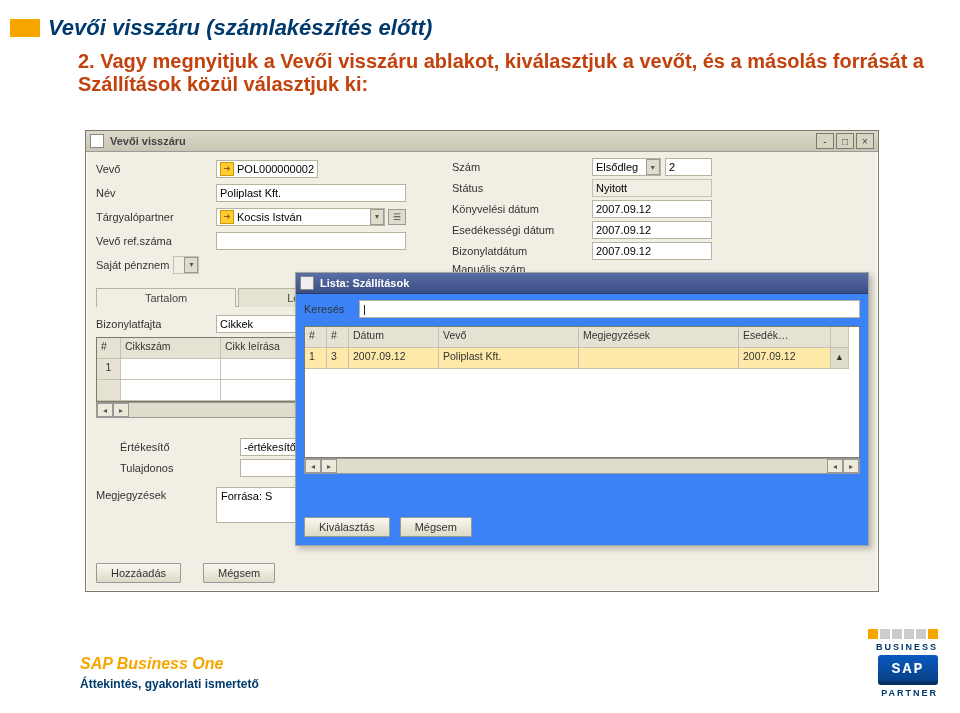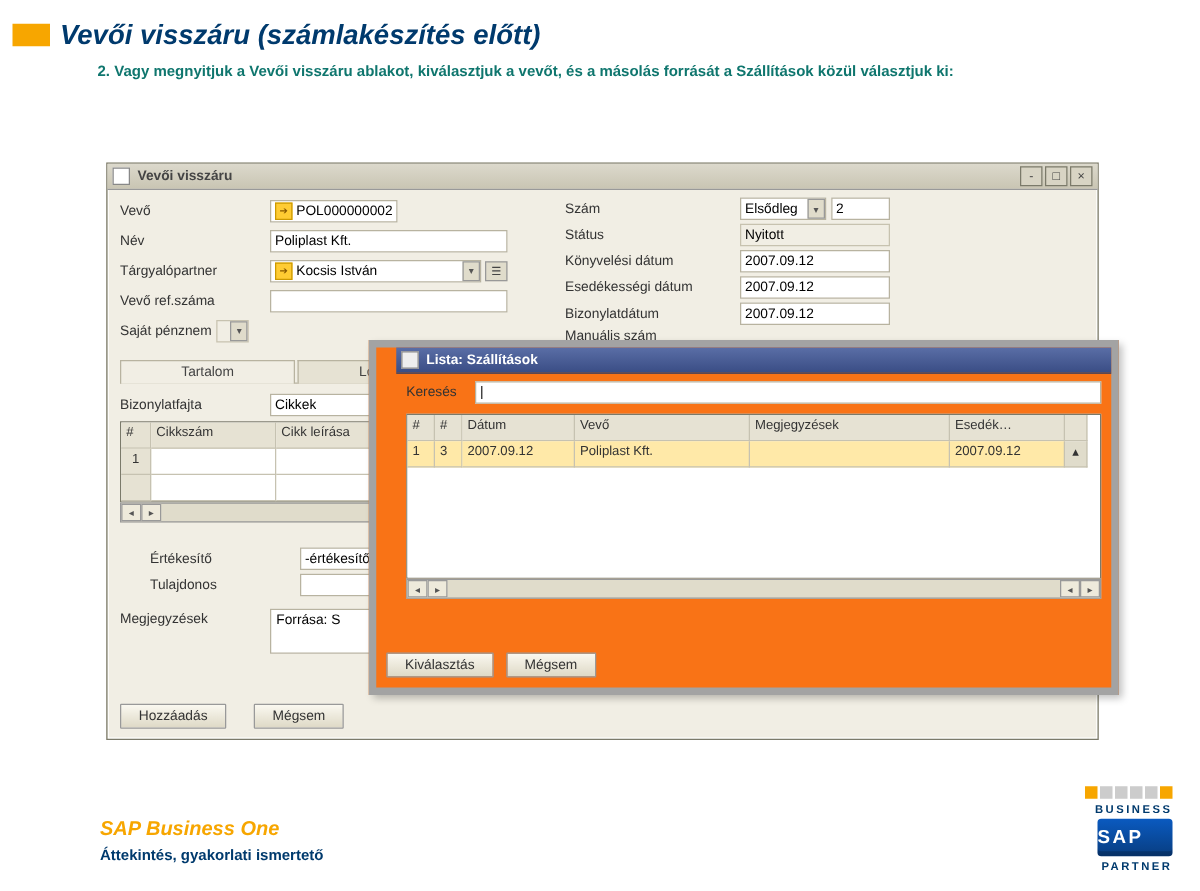--- a/index.html
+++ b/index.html
@@ -1,27 +1,27 @@
 <!DOCTYPE html>
 <html><head>
 <meta charset="utf-8">
 <style>
   html,body{margin:0;padding:0;width:960px;height:713px;background:#fff;font-family:Arial,Helvetica,sans-serif;font-size:11px;color:#000;}
   .page{width:100%;height:100%;position:relative;}
   
   .slide-head{position:absolute;left:0;top:15px;display:flex;align-items:center;}
   .accent-block{width:30px;height:18px;background:#f7a600;margin-left:10px;margin-right:8px;}
   .slide-title{font-family:"Arial Black",Arial;font-size:22px;font-style:italic;font-weight:900;color:#003a6d;}
-  .slide-body{position:absolute;left:78px;top:50px;font-family:Arial;font-size:12px;font-weight:700;color:#0f766e;}
+  .slide-body{position:absolute;left:78px;top:50px;font-family:Arial;font-size:20px;font-weight:700;color:#c2410c;}
   .slide-body .num{display:inline;}
   .slide-foot{position:absolute;left:80px;bottom:22px;}
   .sap-b1{font-family:"Arial Black",Arial;font-weight:900;font-style:italic;font-size:16px;color:#f7a600;}
   .subf{font-family:Arial;font-weight:700;font-size:12px;color:#003a6d;margin-top:4px;}
   .logos{position:absolute;right:22px;bottom:14px;display:flex;align-items:flex-end;gap:10px;}
-  .logo-sap{width:80px;height:40px;background:linear-gradient(#0a5ac0,#083d80);border-radius:3px;display:flex;align-items:center;color:#fff;font-family:Liberation Sans, sans-serif;font-weight:900;font-size:20px;box-shadow:inset 0 -4px 0 rgba(0,0,0,.2);}
+  .logo-sap{width:80px;height:40px;background:linear-gradient(#0a5ac0,#083d80);border-radius:3px;display:flex;align-items:center;justify-content:center;color:#fff;font-family:Liberation Mono, monospace;font-weight:900;font-size:20px;box-shadow:inset 0 -4px 0 rgba(0,0,0,.2);}
   .logo-stack{display:flex;flex-direction:column;align-items:flex-end;font-family:Arial;font-size:9px;color:#003a6d;letter-spacing:2px;font-weight:700;}
   .logo-stack span{line-height:12px;}
   .blocks{display:flex;gap:2px;margin-bottom:2px;}
   .blocks i{width:10px;height:10px;display:block;}
   .blocks i.o{background:#f7a600;} .blocks i.g{background:#ccc;}
   
   .win{position:absolute;left:85px;top:130px;width:792px;height:460px;background:#f1eee4;border:1px solid #7b7a6a;box-shadow:0 0 0 1px #fff inset;}
   .titlebar{height:20px;background:linear-gradient(#dcd9cc,#c9c5b3);display:flex;align-items:center;padding:0 4px;border-bottom:1px solid #999;}
   .titlebar .ico{width:12px;height:12px;border:1px solid #888;margin-right:6px;background:#fff;}
   .titlebar .ttl{font-weight:700;color:#444;font-size:11px;}
@@ -62,21 +62,21 @@
   .btmrow{display:flex;align-items:center;margin-bottom:3px;}
   .btmrow .lbl{width:120px;padding-left:24px;}
   .btmrow .field{width:180px;}
   .megj{display:flex;align-items:flex-start;margin:10px 10px;}
   .megj .lbl{width:120px;padding-top:2px;}
   .megj .txt{flex:1;height:30px;border:1px solid #b8b3a0;background:#fff;padding:2px 4px;font-size:11px;}
   
   .actions{position:absolute;left:10px;bottom:8px;display:flex;gap:22px;}
   .btn{border:1px solid #999;background:linear-gradient(#faf8f0,#ded9c6);padding:3px 14px;font-size:11px;color:#333;border-radius:1px;}
   
-  .popup{position:absolute;left:295px;top:272px;width:572px;height:272px;background:#f97316;border:6px solid #a3a3a3;box-shadow:3px 3px 6px rgba(0,0,0,.25);padding-left:16px;}
+  .popup{position:absolute;left:295px;top:272px;width:572px;height:272px;background:#3b82f6;border:1px solid #a3a3a3;box-shadow:3px 3px 6px rgba(0,0,0,.25);}
   .popup .titlebar{background:linear-gradient(#5a6ea6,#3a4d85);color:#fff;border-bottom:1px solid #2a3a66;}
   .popup .titlebar .ttl{color:#fff;}
   .popup-body{padding:6px 8px;}
   .srch{display:flex;align-items:center;gap:0;}
   .srch .field{flex:1;}
   .ptbl{margin-top:8px;border:1px solid #7b7a6a;background:#fff;}
   .phead,.ptr{display:grid;grid-template-columns:22px 22px 90px 140px 160px 92px 18px;}
   .pth,.ptd{border-right:1px solid #c6c2b1;border-bottom:1px solid #c6c2b1;padding:2px 4px;height:16px;font-size:10.5px;color:#333;overflow:hidden;}
   .phead .pth{background:#e6e2d3;}
   .ptd.sel{background:#ffe9a8;}

